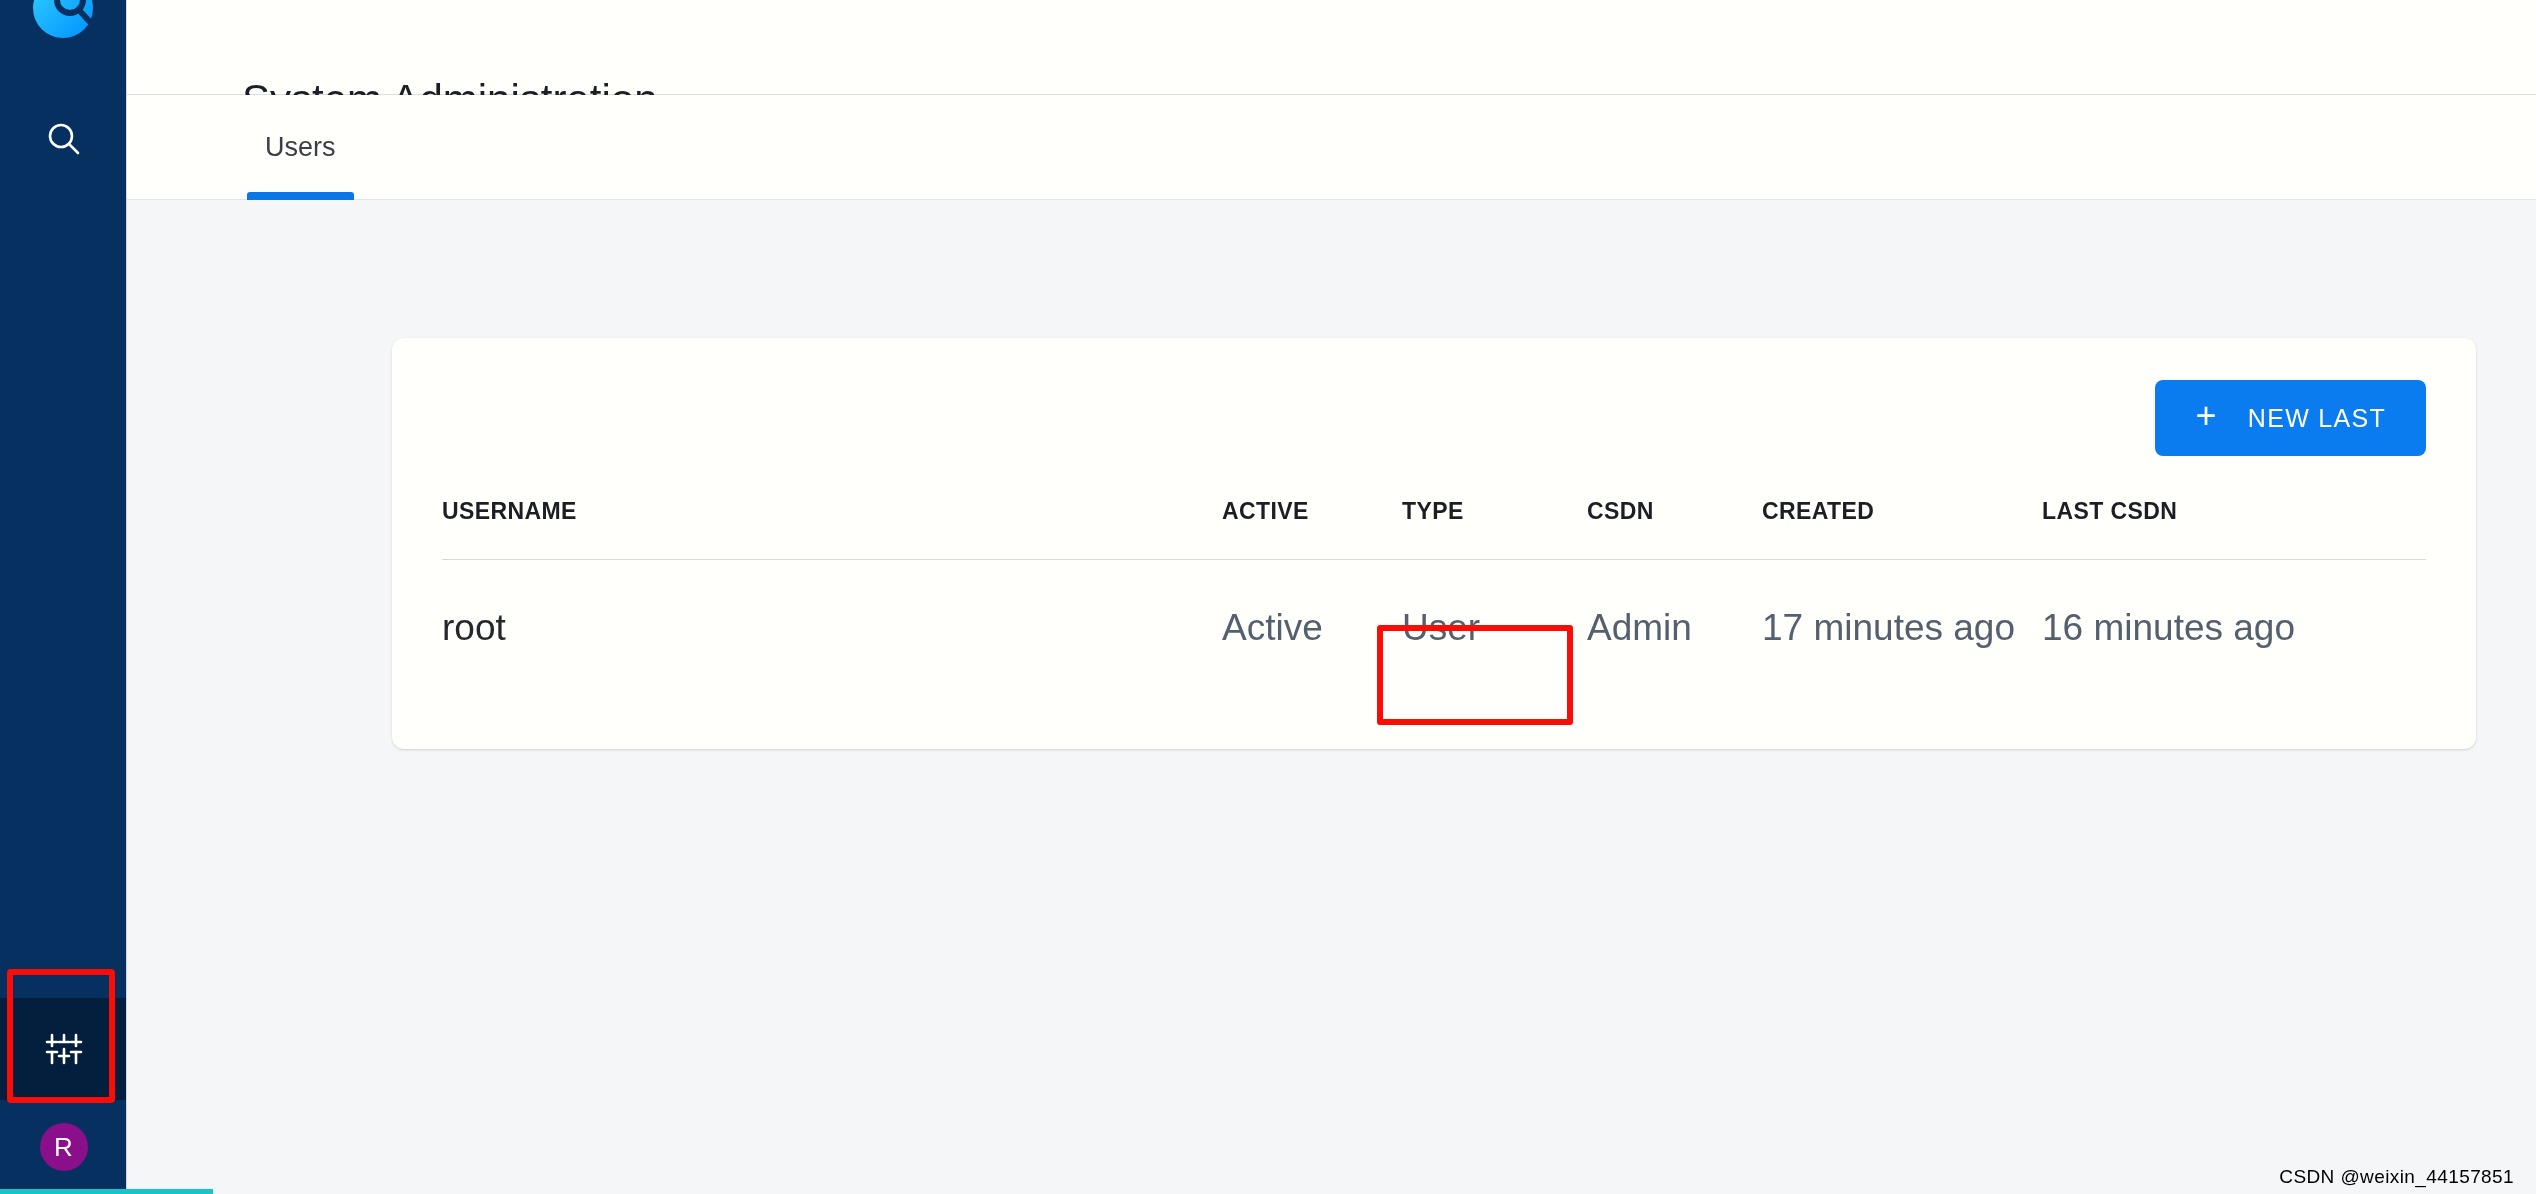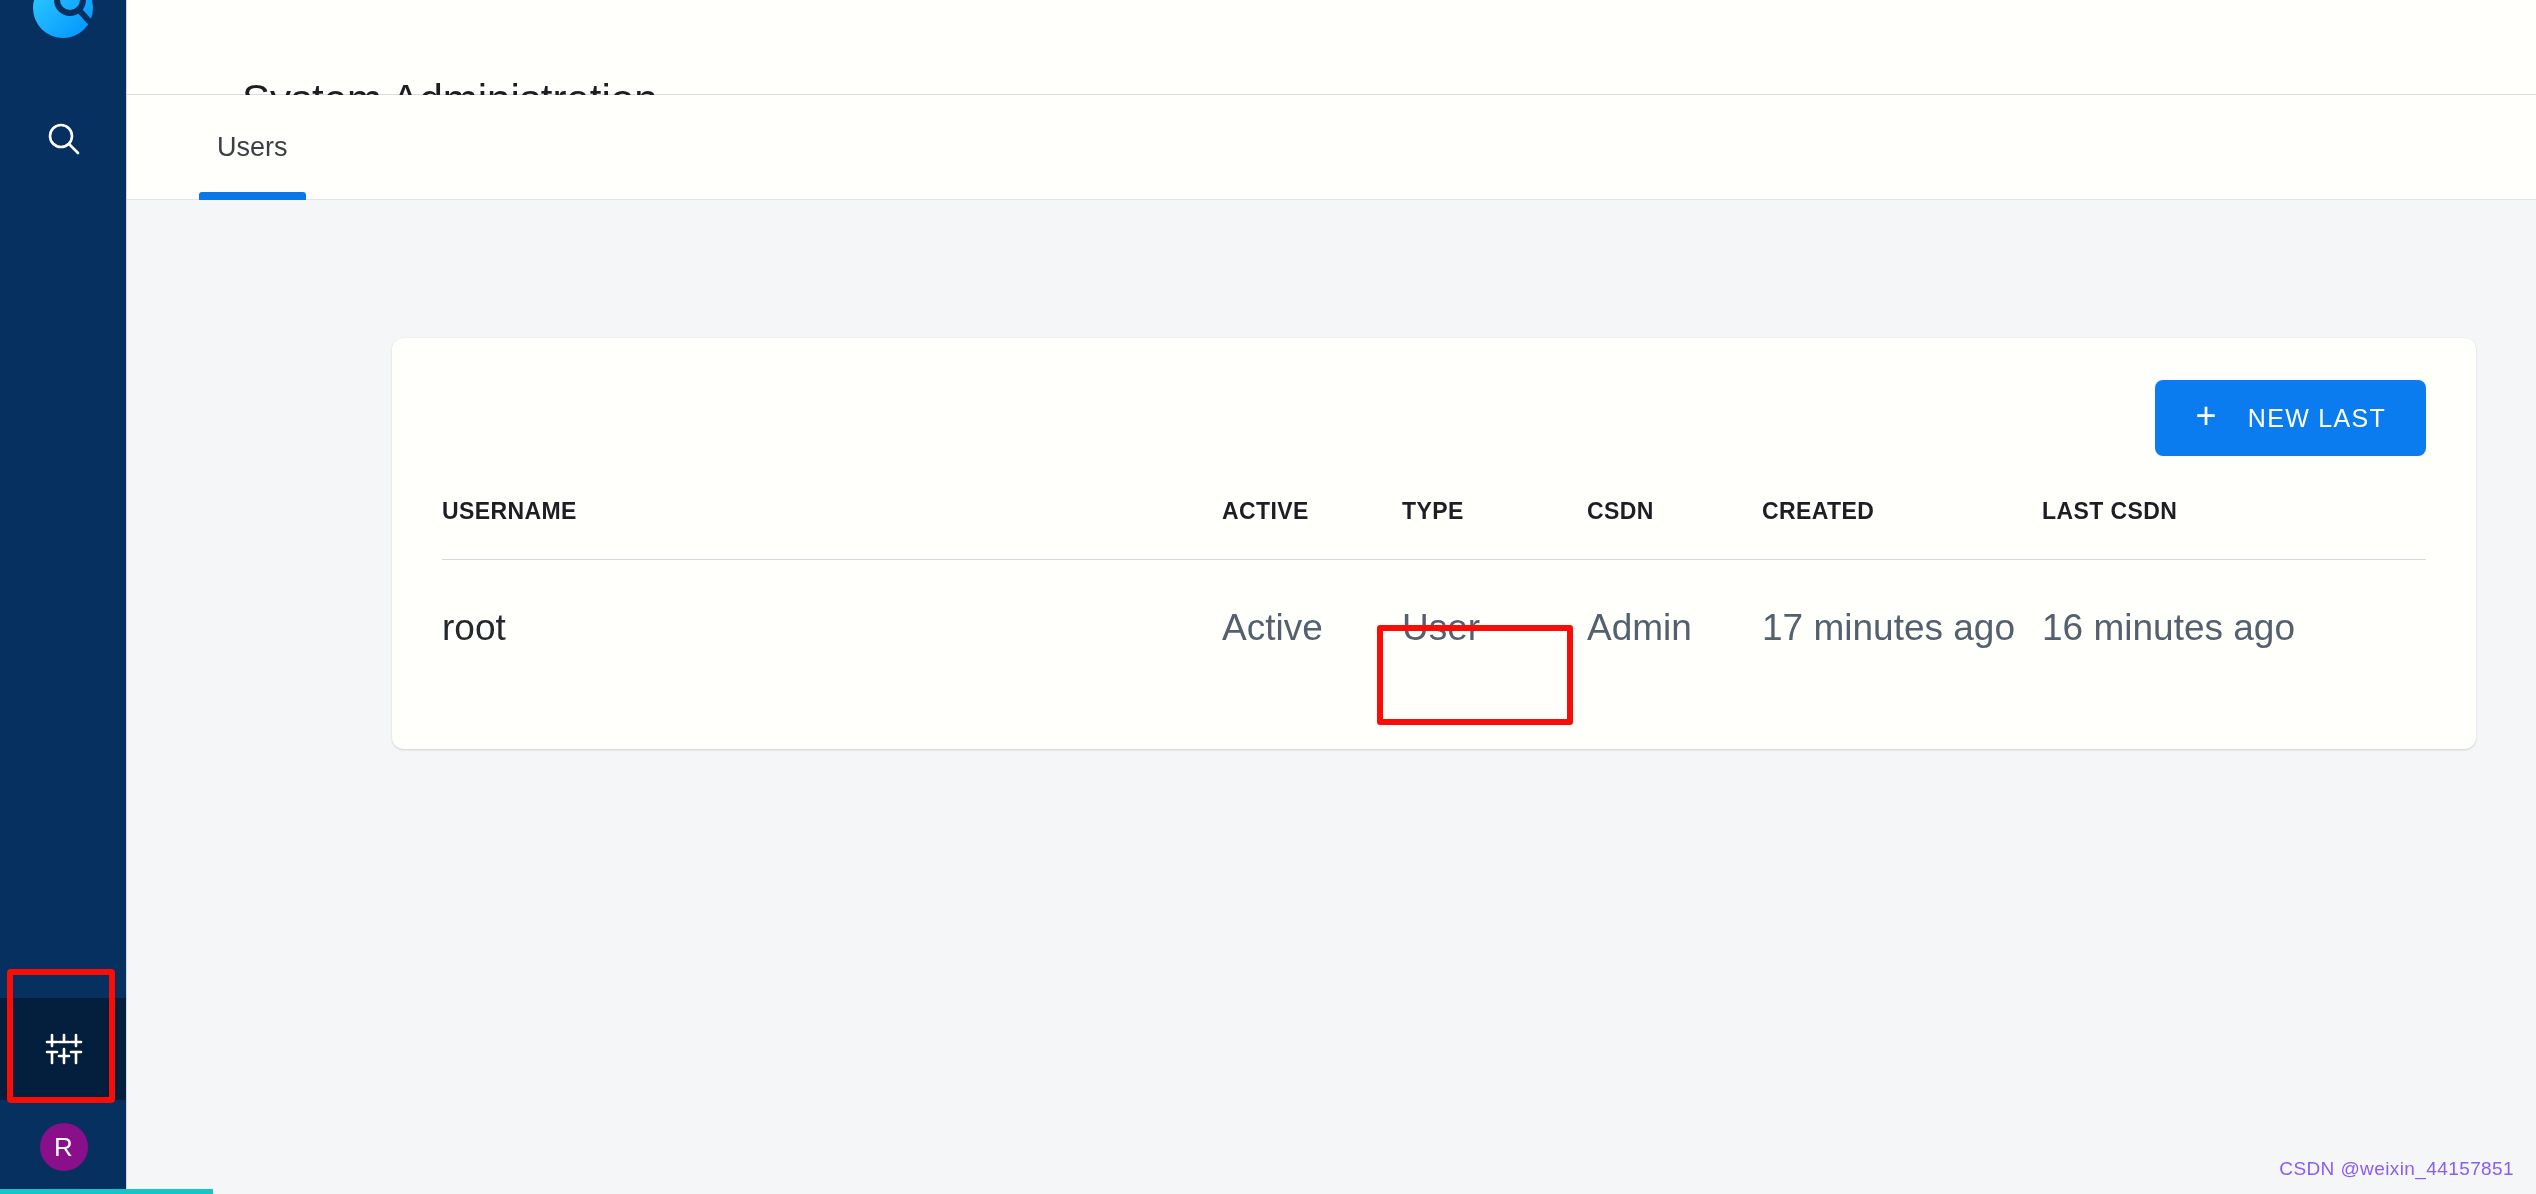--- a/index.html
+++ b/index.html
@@ -145,21 +145,21 @@
     position: relative;
     top: 27px;
   }
 
   .tab-bar {
     height: 105px;
     background: #fffffc;
     border-bottom: 1px solid #e2e4e7;
     display: flex;
     align-items: center;
-    padding-left: 72px;
+    padding-left: 120px;
     position: relative;
   }
 
   .tab {
     position: relative;
     height: 105px;
     display: flex;
     align-items: center;
     padding: 0 18px;
     font-size: 27px;
@@ -278,23 +278,23 @@
     left: 7px;
     top: 969px;
     width: 108px;
     height: 134px;
     border-radius: 4px;
   }
 
   .watermark {
     position: absolute;
     right: 22px;
-    bottom: 14px;
+    bottom: 6px;
     font-size: 19px;
-    color: #8b5cf6;
+    color: #000000;
     letter-spacing: 0.4px;
     z-index: 45;
   }
 </style>
 </head>
 <body>
 
 <div class="app">
 
   <aside class="sidebar">

